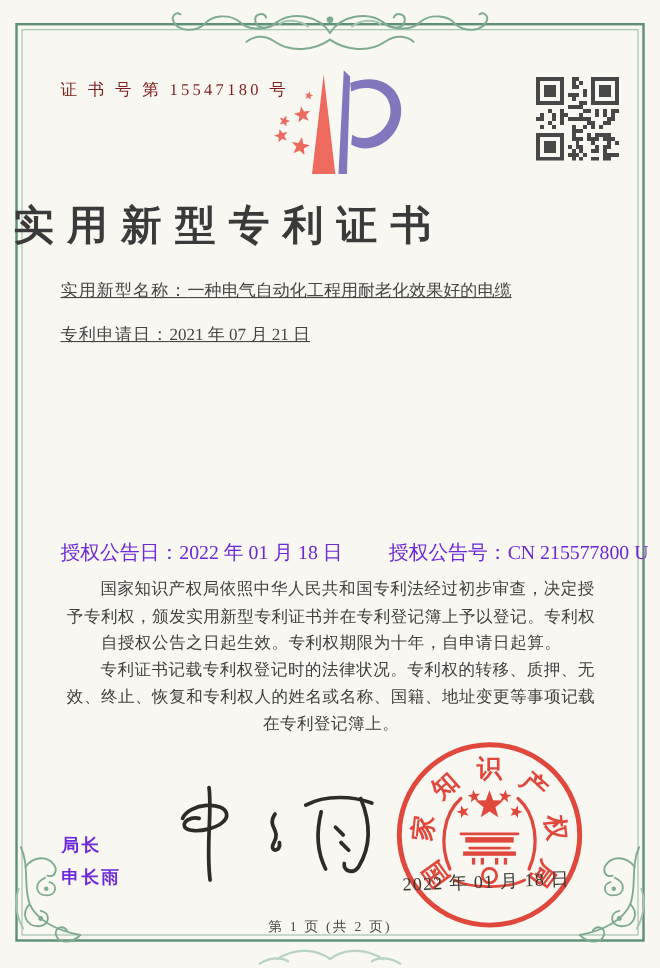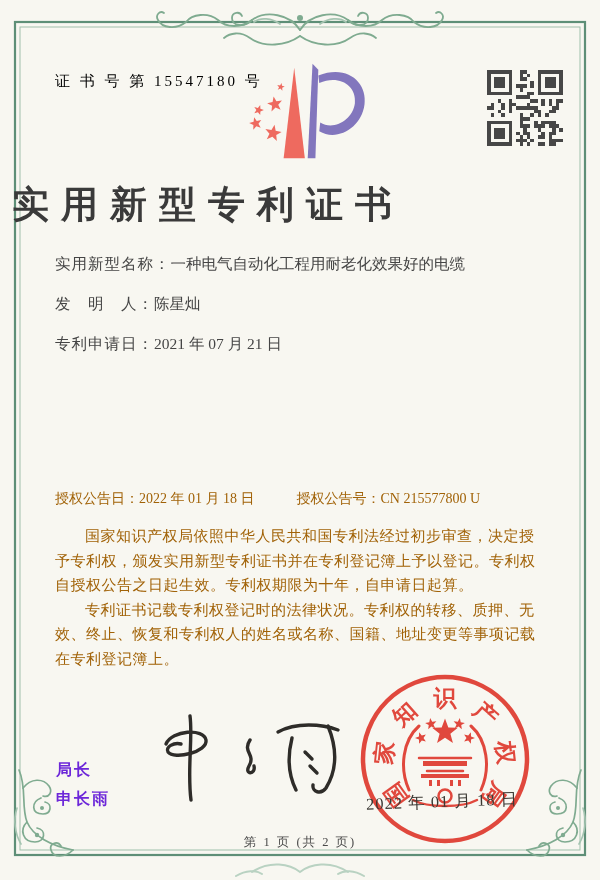--- a/index.html
+++ b/index.html
@@ -6,33 +6,33 @@
     --frame-green:#5e8f77; --frame-green-lite:#9fc0ab; --orn-green:#7fab90; --orn-faint:#b9d2c2;
     --seal-red:#df3a2e; --logo-red:#ee6a5f; --logo-purple:#8276bd; --ink:#3f3f3f;
   }
   *{margin:0;padding:0;box-sizing:border-box;}
   html,body{width:600px;height:880px;}
   body{
     font-family:"Liberation Serif","DejaVu Serif",serif;
     background:#f8f7f1; color:var(--ink); position:relative; overflow:hidden;
   }
   .layer{position:absolute;left:0;top:0;width:600px;height:880px;pointer-events:none;}
-  .cert-no{position:absolute;left:55px;top:72px;font-size:15px;letter-spacing:3px;color:#000000;}
+  .cert-no{position:absolute;left:55px;top:72px;font-size:15px;letter-spacing:3px;color:#7f1d1d;}
   .logo{position:absolute;left:228px;top:60px;width:144px;height:104px;}
   .qr{position:absolute;left:487px;top:70px;width:76px;height:76px;}
   .title{
     position:absolute;left:0;top:180px;width:600px;text-align:left;
     font-size:37px;font-weight:600;letter-spacing:12px;color:#3a3a3a;text-indent:12px;
   }
-  .fields{position:absolute;left:55px;top:254px;width:500px;font-size:15.5px;color:#454545;}
+  .fields{position:absolute;left:55px;top:254px;width:500px;font-size:15.5px;color:#454545;text-decoration:underline;}
   .field-row{height:40px;white-space:nowrap;}
   .field-row .lab{letter-spacing:1px;}
-  .grant-row{position:absolute;left:55px;top:490px;width:510px;font-size:14px;color:#a16207;white-space:nowrap;}
+  .grant-row{position:absolute;left:55px;top:490px;width:510px;font-size:18px;color:#6d28d9;white-space:nowrap;}
   .grant-row .pair2{margin-left:42px;}
-  .paras{position:absolute;left:55px;top:524px;width:492px;font-size:15px;line-height:24.5px;color:#a16207;}
+  .paras{position:absolute;left:55px;top:524px;width:492px;font-size:15px;line-height:24.5px;color:#404040;text-align:center;}
   .paras p{text-indent:2em;letter-spacing:0.5px;}
   .signer{position:absolute;left:56px;top:755px;font-size:16px;font-weight:600;color:#6d28d9;line-height:29px;letter-spacing:2px;}
   .signature{position:absolute;left:150px;top:708px;width:210px;height:100px;}
   .seal{position:absolute;left:356px;top:670px;width:178px;height:178px;opacity:.92;}
   .seal-date{
     position:absolute;left:366px;top:791px;font-size:16.5px;letter-spacing:1px;color:#3a3833;
     transform:rotate(-2deg);white-space:nowrap;
   }
   .footer{position:absolute;left:0;top:834px;width:600px;text-align:center;font-size:12.5px;letter-spacing:2px;color:#4a4a4a;}
 </style>
@@ -214,23 +214,20 @@
     <rect x="2" y="16" width="3" height="3" fill="#474747"></rect>
   </svg>
 
 <div class="title">实用新型专利证书</div>
 
 <div class="fields">
   <div class="field-row">
     <span class="lab">实用新型名称：</span><span>一种电气自动化工程用耐老化效果好的电缆</span>
   </div>
   <div class="field-row">
-    <span class="lab">发　明　人：</span><span>陈星灿</span>
-  </div>
-  <div class="field-row">
     <span class="lab">专利申请日：</span><span>2021 年 07 月 21 日</span>
   </div>
 </div>
 
 <div class="grant-row">
   <span class="lab">授权公告日：</span><span>2022 年 01 月 18 日</span><span class="lab pair2">授权公告号：</span><span>CN 215577800 U</span>
 </div>
 
 <div class="paras">
   <p>国家知识产权局依照中华人民共和国专利法经过初步审查，决定授予专利权，颁发实用新型专利证书并在专利登记簿上予以登记。专利权自授权公告之日起生效。专利权期限为十年，自申请日起算。</p>

